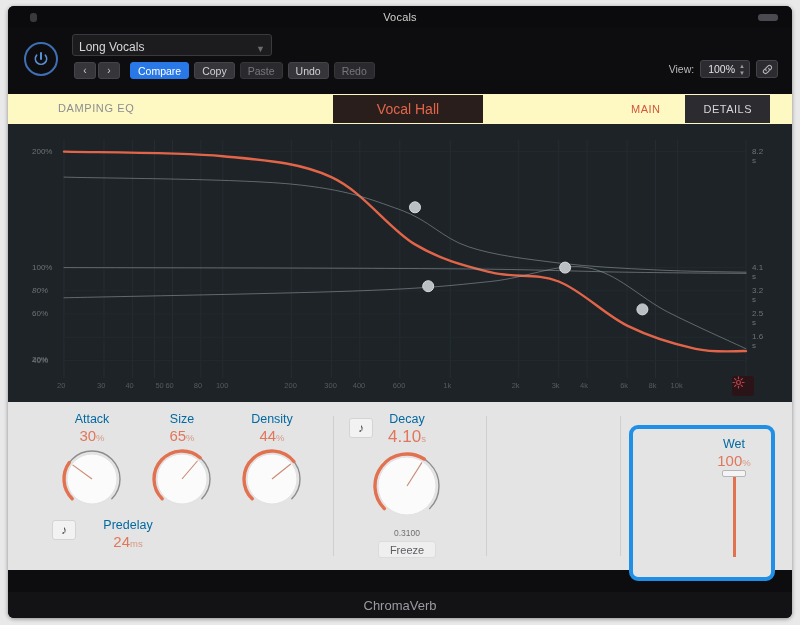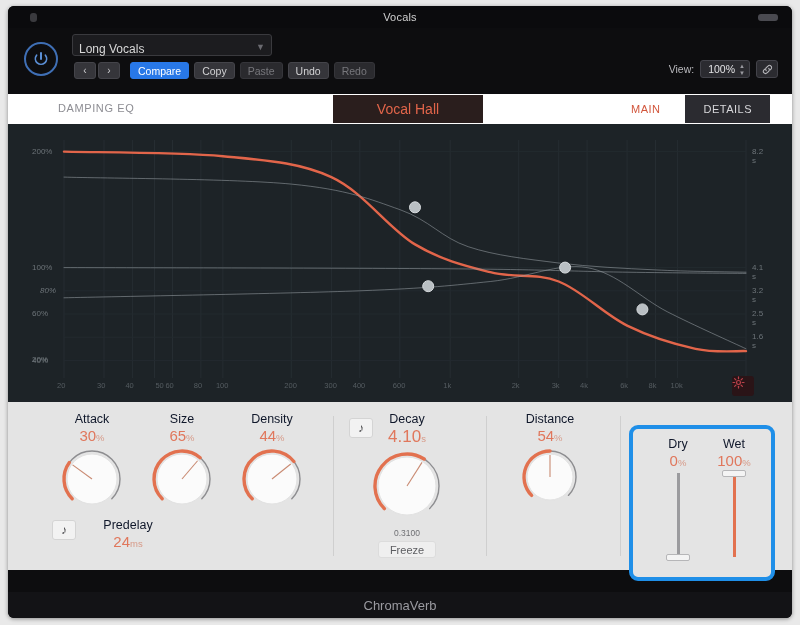--- a/index.html
+++ b/index.html
@@ -49,22 +49,22 @@
     border: 2px solid #3f6fb5;
     display: flex; align-items: center; justify-content: center;
   }
   .power svg { display: block; }
   .preset {
     position: absolute; left: 64px; top: 6px;
     width: 200px; height: 22px;
     background: #1c1c1f;
     border: 1px solid #3a3a3e;
     border-radius: 3px;
-    display: flex; align-items: flex-start;
-    padding: 7px 6px;
+    display: flex; align-items: flex-end;
+    padding: 1px 6px;
   }
   .preset .pname { color: #d8d8d8; font-size: 12px; flex: 1; }
   .preset .pchev { color: #6a6a70; font-size: 9px; }
 
   .btnrow {
     position: absolute; left: 66px; top: 34px;
     display: flex; align-items: center; gap: 5px;
   }
   .tbtn {
     height: 17px; min-width: 22px;
@@ -95,21 +95,21 @@
   .stepper { display: flex; flex-direction: column; gap: 1px; color: #9a9aa0; font-size: 6px; line-height: 6px; }
   .linkbtn {
     width: 22px; height: 18px; background: #2b2b30;
     border: 1px solid #43434a; border-radius: 3px;
     display: flex; align-items: center; justify-content: center;
   }
 
   
   .disphead {
     position: relative; height: 30px;
-    background: #ffffff;
+    background: #fef9c3;
   }
   .damping {
     position: absolute; left: 50px; top: 8px;
     color: #8d8d93; font-size: 11px; letter-spacing: .6px;
   }
   .roomname {
     position: absolute; left: 325px; top: 1px;
     width: 150px; height: 28px;
     background: #2a1e1d;
     display: flex; align-items: center; justify-content: center;
@@ -149,21 +149,21 @@
   
   .panel {
     position: relative; height: 168px;
     background: #e4e4e4;
   }
   .sep {
     position: absolute; top: 14px; width: 1px; height: 140px;
     background: #cfcfcf;
   }
   .kgroup { position: absolute; text-align: center; }
-  .klabel { color: #0f172a; font-size: 12.5px; margin-bottom: 1px; }
+  .klabel { color: #0369a1; font-size: 12.5px; margin-bottom: 1px; }
   .kvalue { color: #e0775c; font-size: 15px; }
   .kvalue .unit { font-size: 9.5px; color: #d79a88; }
   .knobwrap { margin-top: 4px; display: flex; justify-content: center; }
   .noteicon {
     position: absolute;
     width: 24px; height: 20px;
     background: #f2f2f2; border: 1px solid #d4d4d4; border-radius: 3px;
     display: flex; align-items: center; justify-content: center;
     color: #4a4a4d; font-size: 12px;
   }
@@ -303,21 +303,21 @@
         <path d="M56.0,143.6 C120.4,143.8 348.4,144.0 442.2,144.8 C536.1,145.5 569.8,147.5 619.1,148.2 C668.4,149.0 718.2,149.2 738.0,149.4" fill="none" stroke="#9aa3a8" stroke-width="1" opacity="0.55" stroke-linecap="round"></path>
         <path d="M56.0,173.8 C105.3,172.6 280.7,169.5 351.8,166.8 C422.8,164.1 444.4,161.4 482.3,157.5 C520.2,153.7 549.6,138.6 579.1,143.6 C608.6,148.6 632.7,174.1 659.2,187.7 C685.6,201.2 724.9,218.6 738.0,224.8" fill="none" stroke="#9aa3a8" stroke-width="1" opacity="0.55" stroke-linecap="round"></path>
         <circle cx="407.0" cy="83.3" r="5.5" fill="#b9bfc3" stroke="#d6dadd" stroke-width="1"></circle>
         <circle cx="420.2" cy="162.2" r="5.5" fill="#b9bfc3" stroke="#d6dadd" stroke-width="1"></circle>
         <circle cx="557.1" cy="143.6" r="5.5" fill="#b9bfc3" stroke="#d6dadd" stroke-width="1"></circle>
         <circle cx="634.4" cy="185.4" r="5.5" fill="#b9bfc3" stroke="#d6dadd" stroke-width="1"></circle>
       </svg>
     <div class="axis-l">
         <div class="ylab" style="top: 22.6px; left: 0px;">200%</div>
         <div class="ylab" style="top: 138.6px; left: 0px;">100%</div>
-        <div class="ylab" style="top: 161.8px; left: 8px; font-style: italic;">80%</div>
+        <div class="ylab" style="top: 161.8px; left: 0px; font-style: italic;">80%</div>
         <div class="ylab" style="top: 185px; left: 0px;">60%</div>
         <div class="ylab" style="top: 208.2px; left: 0px; margin-top: 24px;">40%</div>
         <div class="ylab" style="top: 231.4px; left: 0px;">20%</div>
       </div>
     <div class="axis-r" style="left: 744px; top: 0px;">
         <div class="rlab" style="position: absolute; top: 22.6px; left: 0px;">8.2 s</div>
         <div class="rlab" style="position: absolute; top: 138.6px; left: 0px;">4.1 s</div>
         <div class="rlab" style="position: absolute; top: 161.8px; left: 0px;">3.2 s</div>
         <div class="rlab" style="position: absolute; top: 185px; left: 0px;">2.5 s</div>
         <div class="rlab" style="position: absolute; top: 208.2px; left: 0px;">1.6 s</div>
@@ -437,47 +437,23 @@
        <line x1="35" y1="35" x2="50.00" y2="11.36" stroke="#c98a72" stroke-width="1.1"></line>
      </svg>
         </div>
       <div class="rangerow">
         <span>0.3</span>
         <span>100</span>
       </div>
       <div class="freeze">Freeze</div>
     </div>
 
-    <div class="kgroup" style="left:500px; top:10px; width:84px;">
-      <div class="klabel">Distance</div>
-      <div class="kvalue">
-        <span>54</span><span class="unit">%</span>
-      </div>
-      <div class="knobwrap">
-          <svg width="58" height="58" viewBox="0 0 58 58">
-       <circle cx="29" cy="29" r="23" fill="#fbfbfb" stroke="#e2e2e2" stroke-width="1"></circle>
-       <path d="M10.62,47.38 A26,26 0 1 1 47.38,47.38" fill="none" stroke="#8d8d90" stroke-width="1.4" stroke-linecap="round"></path>
-       <path d="M10.62,47.38 A26,26 0 0 1 29.00,3.00" fill="none" stroke="#e2714f" stroke-width="3.4" stroke-linecap="round"></path>
-       <line x1="29" y1="29" x2="29.00" y2="7.00" stroke="#c98a72" stroke-width="1.1"></line>
-     </svg>
-        </div>
-    </div>
   </div>
 
   <div class="mixbox">
-    <div class="slgroup" style="left:16px; top:8px;">
-      <div class="klabel">Dry</div>
-      <div class="kvalue">
-        <span>0</span><span class="unit">%</span>
-      </div>
-      <div class="sltrack">
-        <div class="fill"></div>
-        <div class="slhandle" style="top: 81px;"></div>
-      </div>
-    </div>
     <div class="slgroup" style="left:72px; top:8px;">
       <div class="klabel">Wet</div>
       <div class="kvalue">
         <span>100</span><span class="unit">%</span>
       </div>
       <div class="sltrack">
         <div class="fill" style="top: 0px; height: 84px;"></div>
         <div class="slhandle" style="top: -3px;"></div>
       </div>
     </div>

